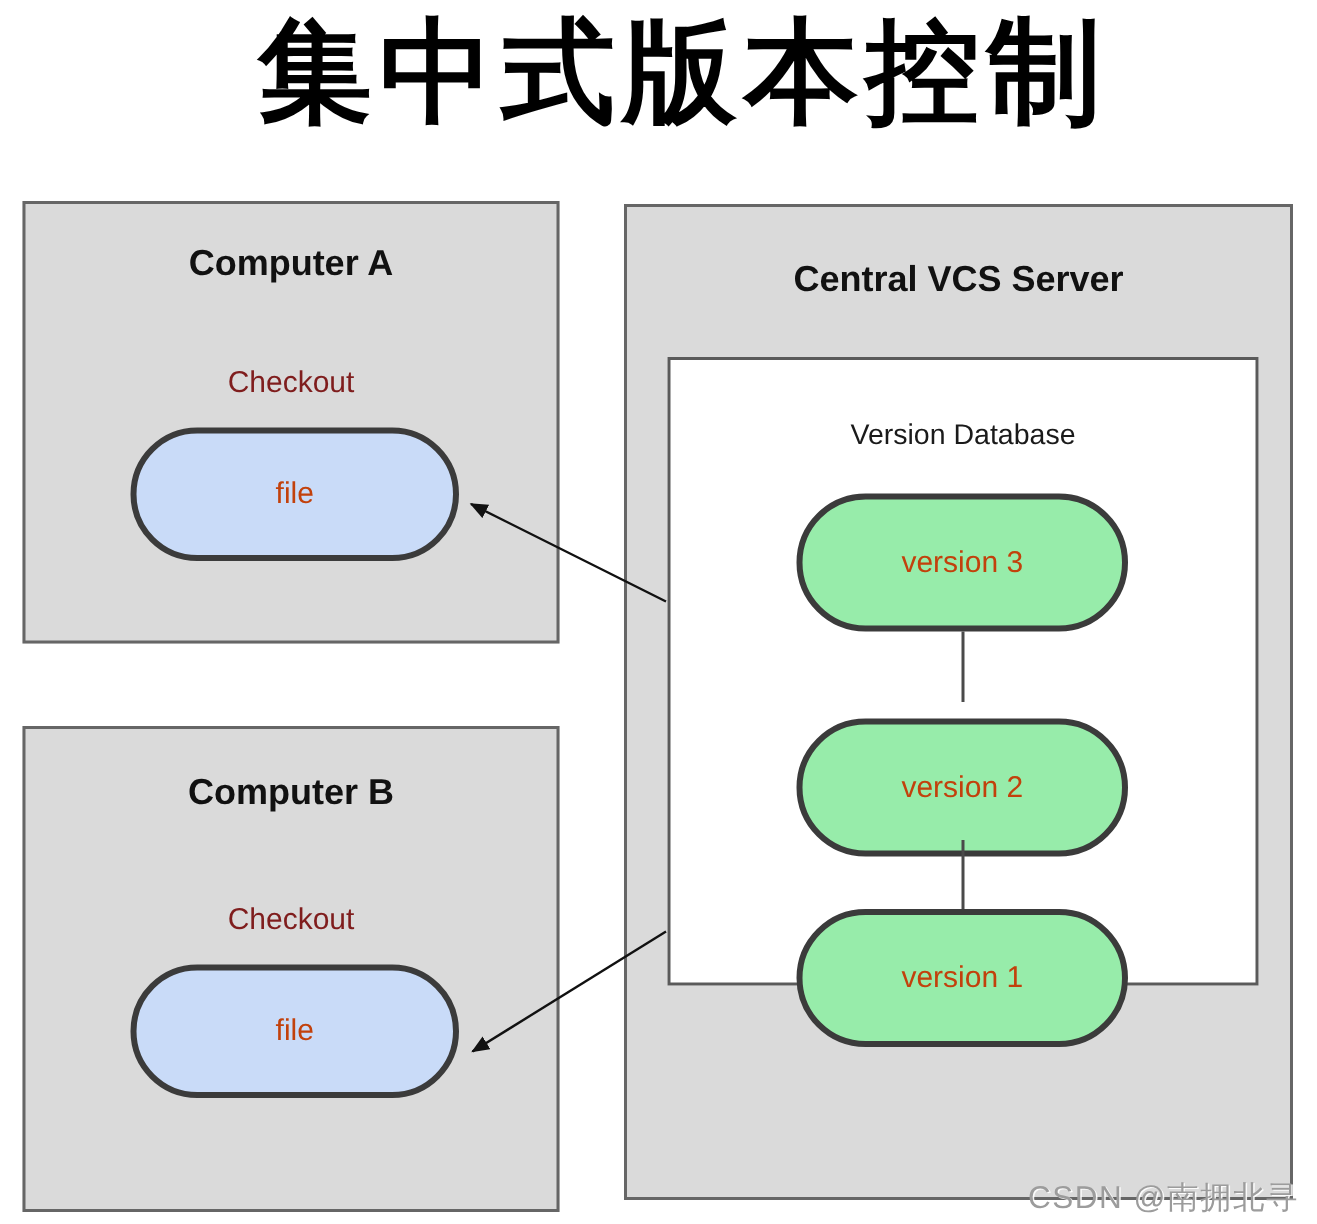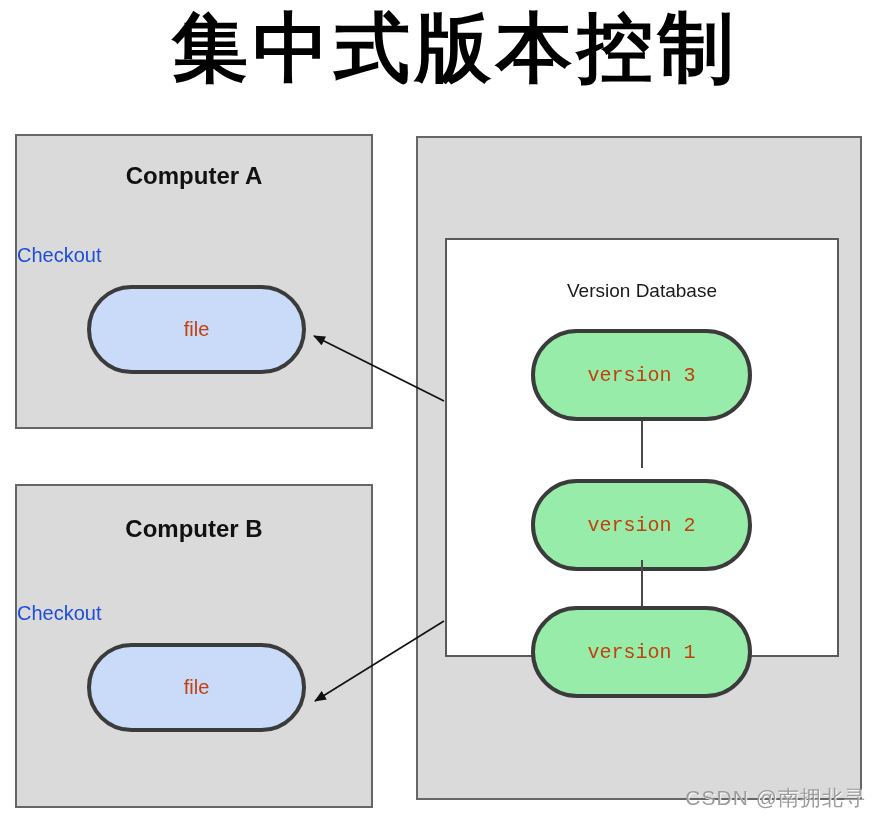--- a/index.html
+++ b/index.html
@@ -41,39 +41,39 @@
     position: absolute;
     left: 0; width: 100%;
     text-align: center;
     font-weight: bold;
     font-size: 24px;
     color: #111111;
   }
   .action-label {
     position: absolute;
     left: 0; width: 100%;
-    text-align: left;
+    text-align: center;
     font-size: 20px;
-    color: #1d4ed8;
+    color: #7f1d1d;
   }
 
   
   .pill {
     position: absolute;
     border: 4px solid var(--pill-border, #3b3b3b);
     border-radius: 50px;
     box-sizing: border-box;
     display: flex;
     align-items: center;
     justify-content: center;
     font-size: 20px;
     color: #c2410c;
   }
   .file-pill { background: var(--file-fill, #c9dbf8); }
-  .version-pill { background: var(--version-fill, #97ecaa); font-family: Liberation Mono, monospace; }
+  .version-pill { background: var(--version-fill, #97ecaa); }
 
   
   #computer-a { left: 15px; top: 134px; width: 358px; height: 295px; padding-left: 24px; }
   #computer-a .box-title { top: 26px; }
   #computer-a .action-label { top: 108px; }
   #computer-a .file-pill { left: 70px; top: 149px; width: 219px; height: 89px; }
 
   #computer-b { left: 15px; top: 484px; width: 358px; height: 324px; }
   #computer-b .box-title { top: 29px; }
   #computer-b .action-label { top: 116px; }
@@ -152,20 +152,21 @@
 
   <section class="box" id="computer-b">
     <div class="box-title">Computer B</div>
     <div class="action-label">Checkout</div>
     <div class="pill file-pill">
       <span>file</span>
     </div>
   </section>
 
   <section class="box" id="server">
+    <div class="box-title">Central VCS Server</div>
 
     <div class="db-box">
       <div class="db-title">Version Database</div>
 
       <div class="pill version-pill v3">
         <span>version 3</span>
       </div>
       <div class="connector c1"></div>
 
       <div class="pill version-pill v2">

